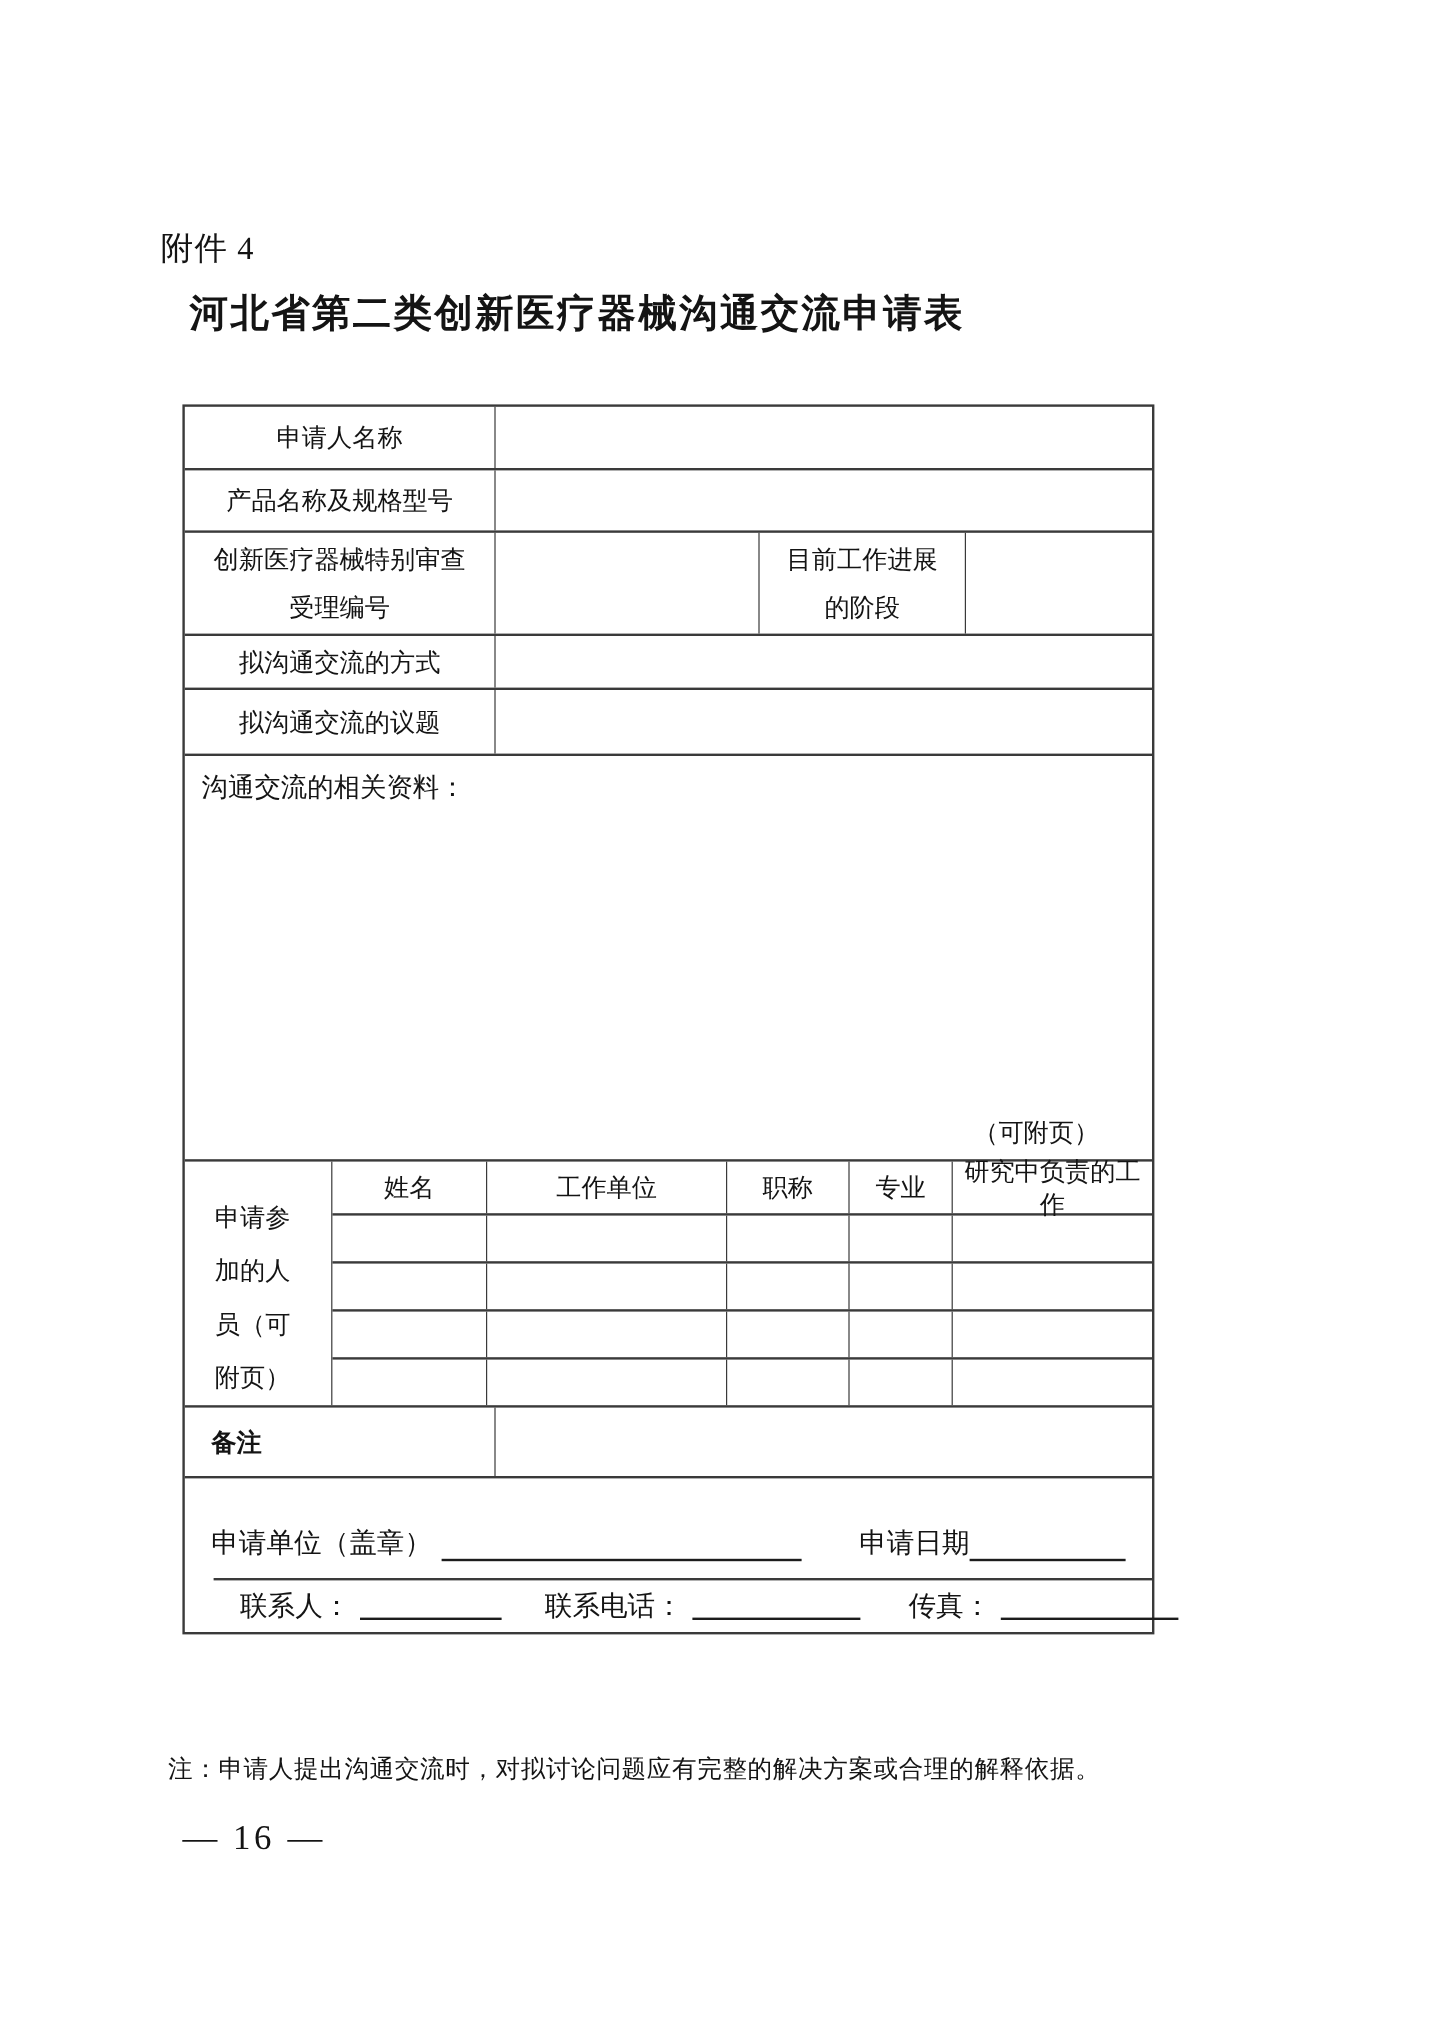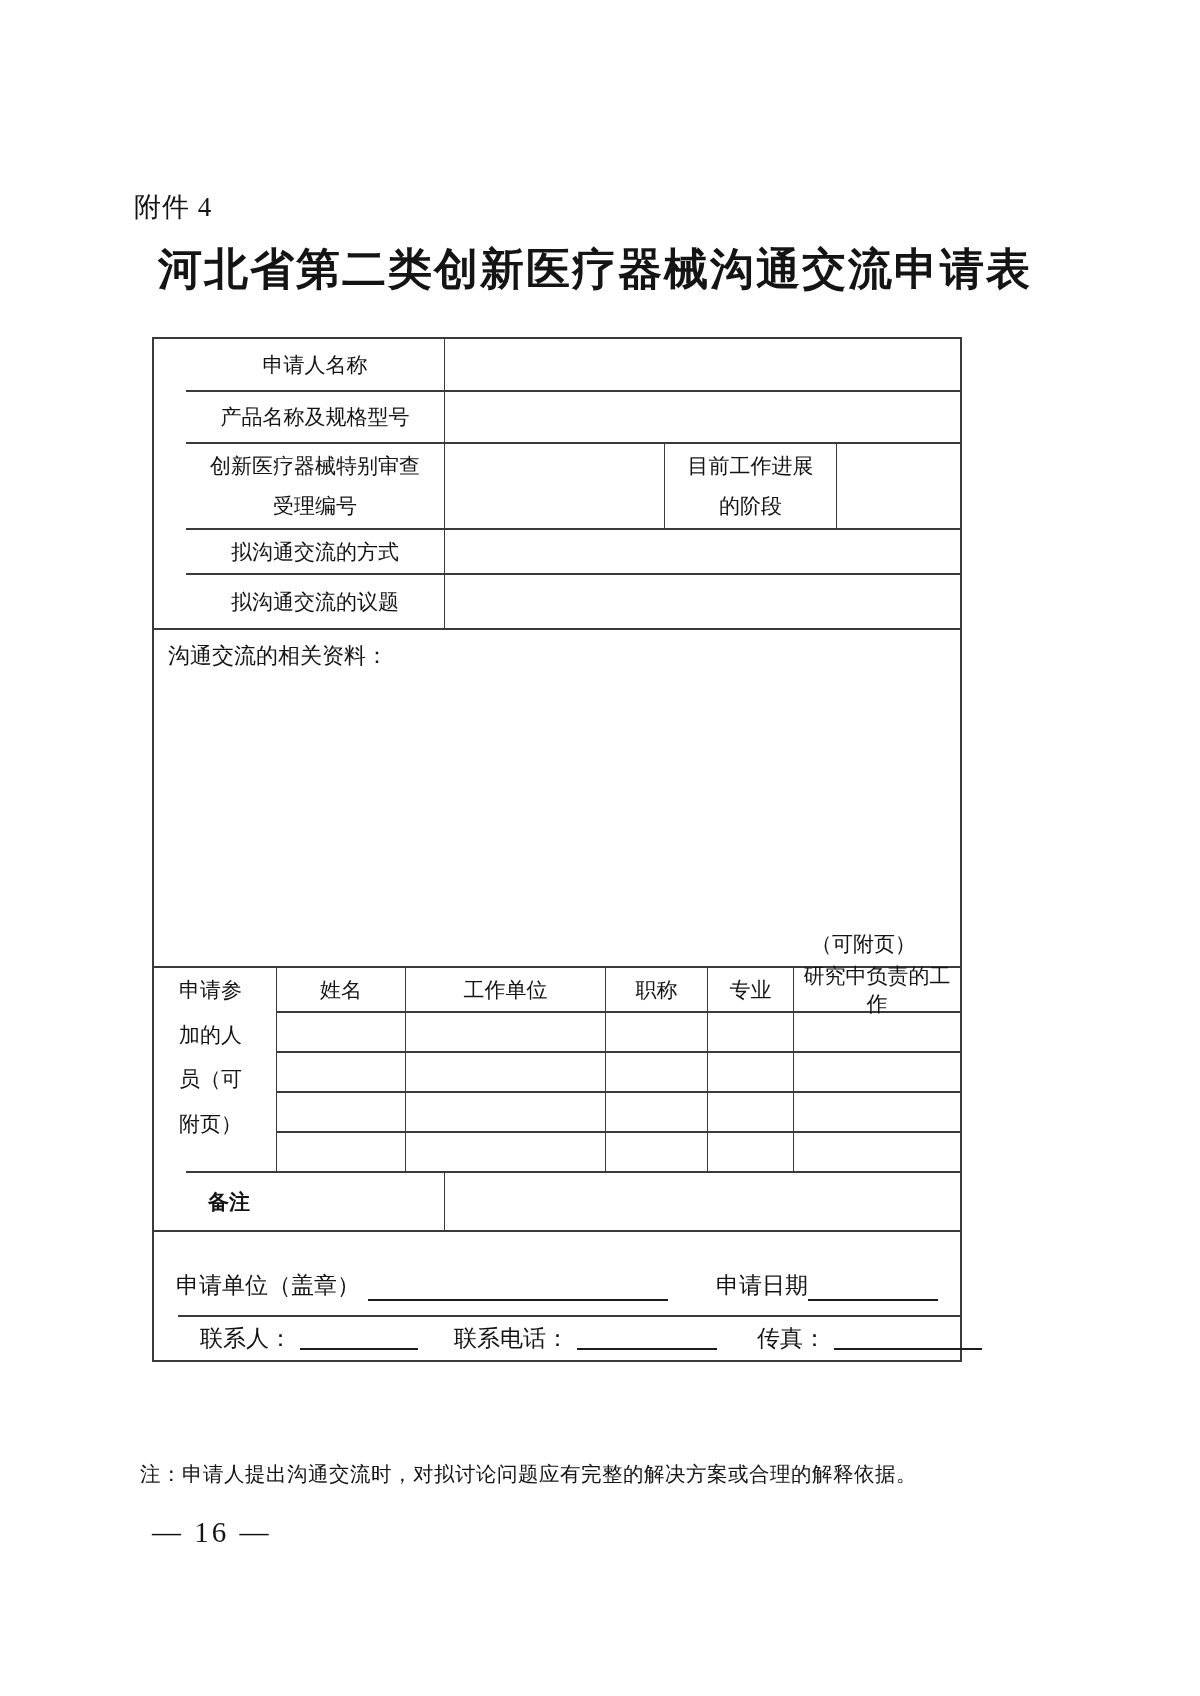--- a/index.html
+++ b/index.html
@@ -8,29 +8,29 @@
     width:1200px; height:1696px; position:relative;
     font-family:"Liberation Serif","DejaVu Serif",serif;
     color:#141414;
   }
   .attachment-label {
     position:absolute; left:134px; top:189px;
     font-size:27px; letter-spacing:1px;
   }
   .doc-title {
     position:absolute; left:158px; top:240px;
-    font-size:44px; font-weight:bold; letter-spacing:2px; white-space:nowrap;
+    font-size:32px; font-weight:bold; letter-spacing:2px; white-space:nowrap;
   }
   .form {
     position:absolute; left:152px; top:337px; width:810px;
     border:2.5px solid #3a3a3a; background:#fff;
   }
   .form > * + * { border-top:2px solid #3a3a3a; }
 
-  .row { display:flex;margin-left:32px; }
+  .row { display:flex; }
   .cell {
     display:flex; align-items:center; justify-content:center;
     font-size:21px; text-align:center; line-height:40px;
   }
   .cell + .cell { border-left:1.5px solid #3a3a3a; }
   .label-col { width:258px; flex:none; }
   .value-cell { flex:1; }
   .w220 { width:220px; flex:none; }
   .w172 { width:172px; flex:none; }
   .h51 { height:51px; } .h52 { height:52px; } .h86 { height:86px; }
@@ -39,21 +39,21 @@
   .big-cell { position:relative; height:338px; }
   .big-cell .materials-label {
     position:absolute; top:11px; left:14px; font-size:22px;
   }
   .big-cell .attach-note {
     position:absolute; bottom:8px; right:44px; font-size:21px;
   }
 
   .participants-block { display:flex; }
   .pgroup {
-    width:123px; flex:none; display:flex; align-items:flex-start; justify-content:center;
+    width:123px; flex:none; display:flex; align-items:flex-end; justify-content:center;
     border-right:1.5px solid #3a3a3a;
   }
   .pgroup span {
     display:block; width:72px; font-size:21px; line-height:2.12;
     text-align:left; word-break:break-all;
   }
   .pgrid { flex:1; }
   .prow { display:flex; height:40px; }
   .prow.phead { height:43px;font-family:Liberation Serif, serif; }
   .prow + .prow { border-top:2px solid #3a3a3a; }

